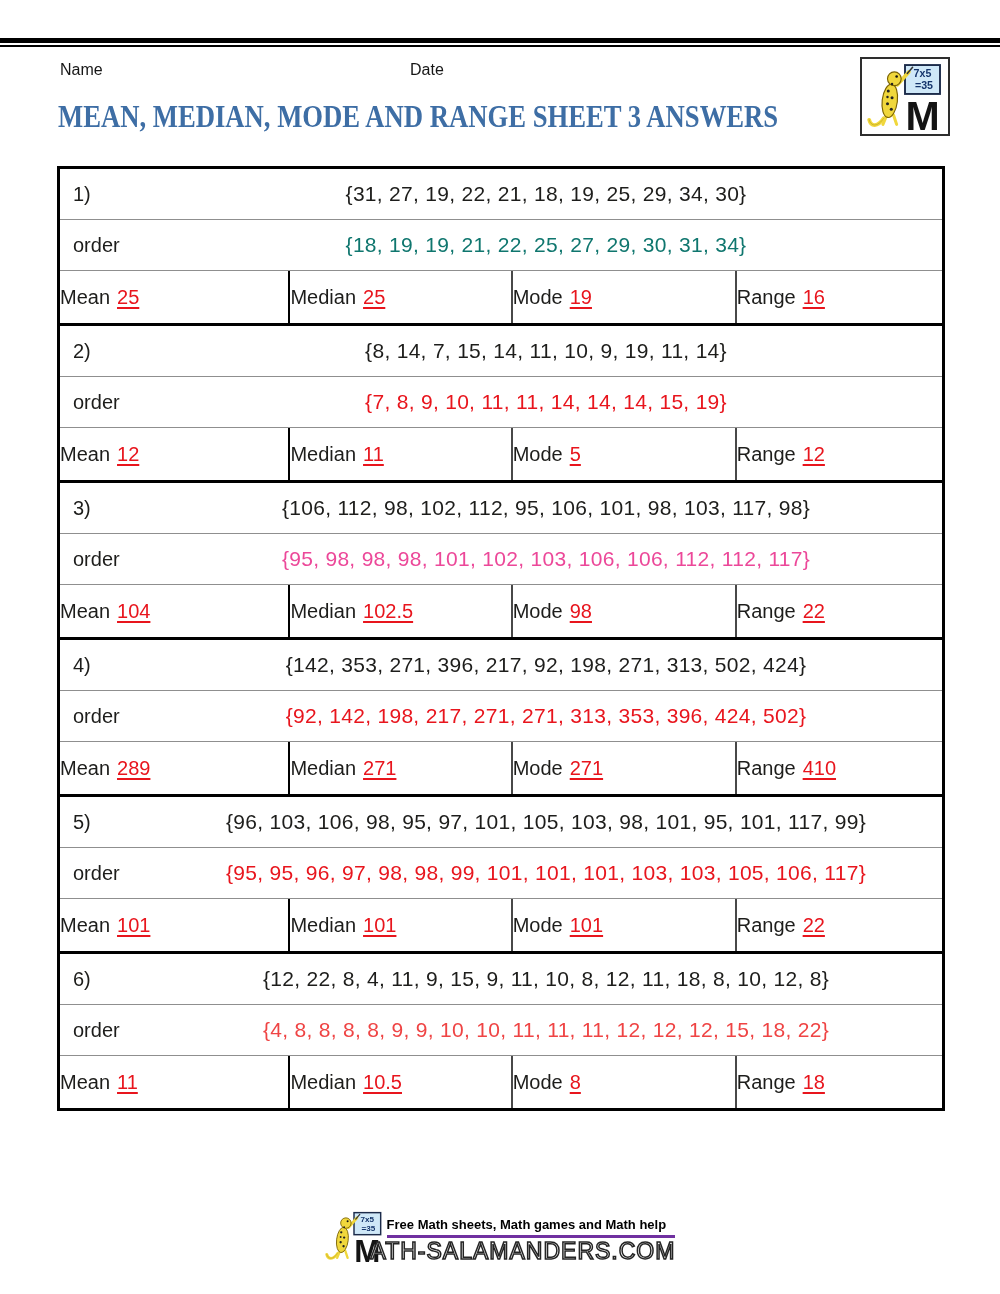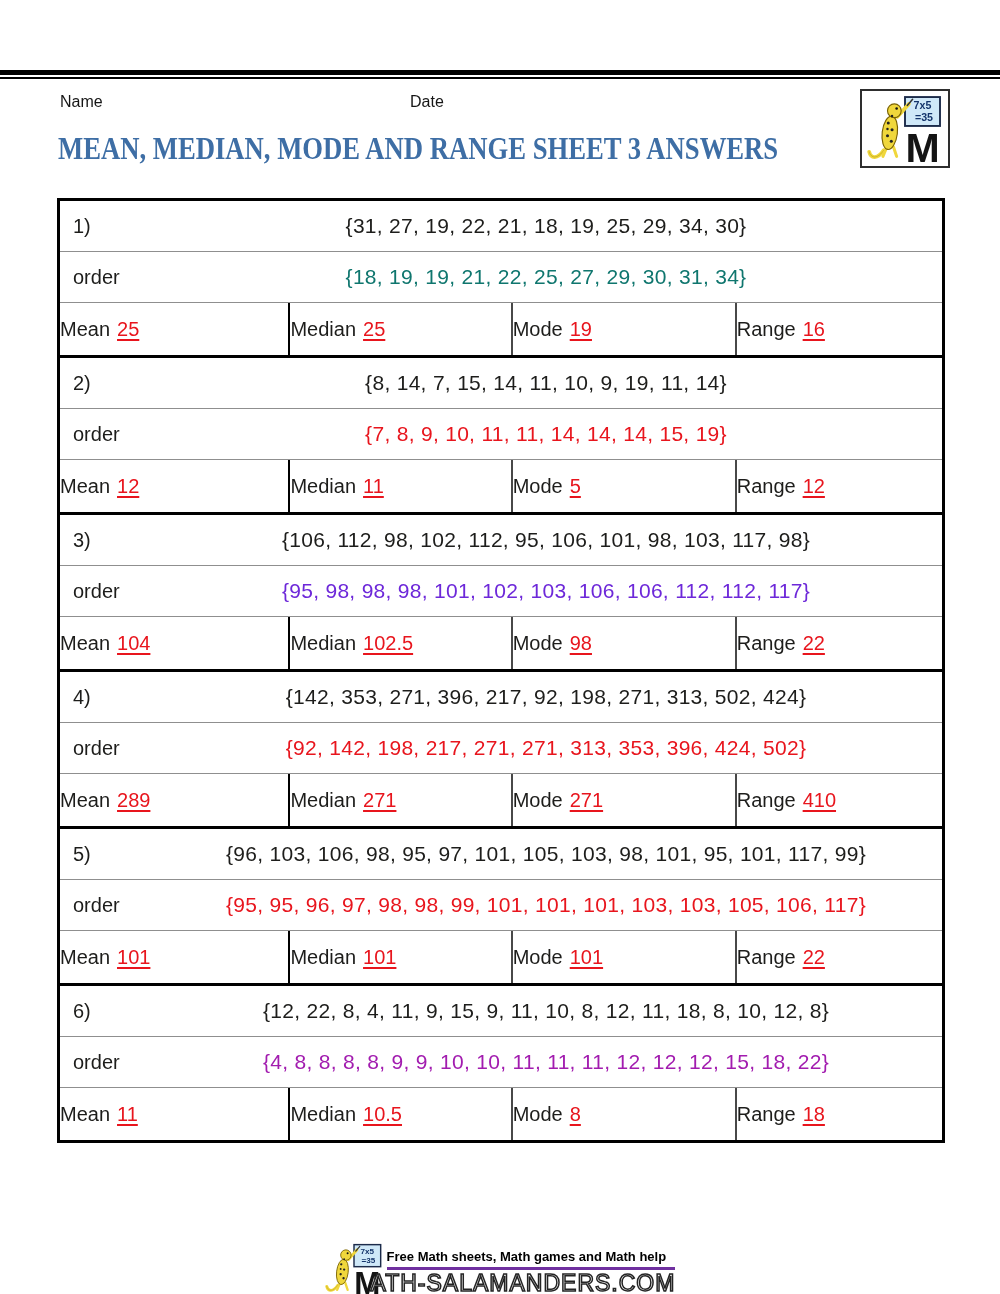--- a/index.html
+++ b/index.html
@@ -12,21 +12,21 @@
   }
   *{margin:0;padding:0;box-sizing:border-box;}
   html,body{background:#fff;}
   body{
     width:1000px;height:1294px;
     font-family:"Liberation Sans",sans-serif;
     color:var(--ink);
     position:relative;
     overflow:hidden;
   }
-  .page{position:absolute;inset:0;background:#fff;margin-top:32px;}
+  .page{position:absolute;inset:0;background:#fff;}
 
   
   .top-rule{
     position:absolute;left:0;top:38px;width:1000px;height:9px;
     border-top:5px solid #000;border-bottom:2px solid #000;background:#fff;
   }
 
   
   .hdr-label{position:absolute;top:61px;font-size:16px;color:#161616;}
   .hdr-name{left:60px;}
@@ -192,21 +192,21 @@
     </div>
   </div>
 
   <div class="block">
     <div class="row set-row">
       <span class="label-cell">3)</span>
       <span class="set-cell">{106, 112, 98, 102, 112, 95, 106, 101, 98, 103, 117, 98}</span>
     </div>
     <div class="row order-row">
       <span class="label-cell">order</span>
-      <span class="set-cell" style="color: #6d28d9;">{95, 98, 98, 98, 101, 102, 103, 106, 106, 112, 112, 117}</span>
+      <span class="set-cell" style="color: #ec4899;">{95, 98, 98, 98, 101, 102, 103, 106, 106, 112, 112, 117}</span>
     </div>
     <div class="row answer-row">
       <div class="a-cell c1">
         <span>Mean</span>
         <span class="val">104</span>
       </div>
       <div class="a-cell c2">
         <span>Median</span>
         <span class="val">102.5</span>
       </div>
@@ -279,21 +279,21 @@
     </div>
   </div>
 
   <div class="block">
     <div class="row set-row">
       <span class="label-cell">6)</span>
       <span class="set-cell">{12, 22, 8, 4, 11, 9, 15, 9, 11, 10, 8, 12, 11, 18, 8, 10, 12, 8}</span>
     </div>
     <div class="row order-row">
       <span class="label-cell">order</span>
-      <span class="set-cell" style="color: #a21caf;">{4, 8, 8, 8, 8, 9, 9, 10, 10, 11, 11, 11, 12, 12, 12, 15, 18, 22}</span>
+      <span class="set-cell" style="color: #ef4444;">{4, 8, 8, 8, 8, 9, 9, 10, 10, 11, 11, 11, 12, 12, 12, 15, 18, 22}</span>
     </div>
     <div class="row answer-row">
       <div class="a-cell c1">
         <span>Mean</span>
         <span class="val">11</span>
       </div>
       <div class="a-cell c2">
         <span>Median</span>
         <span class="val">10.5</span>
       </div>

